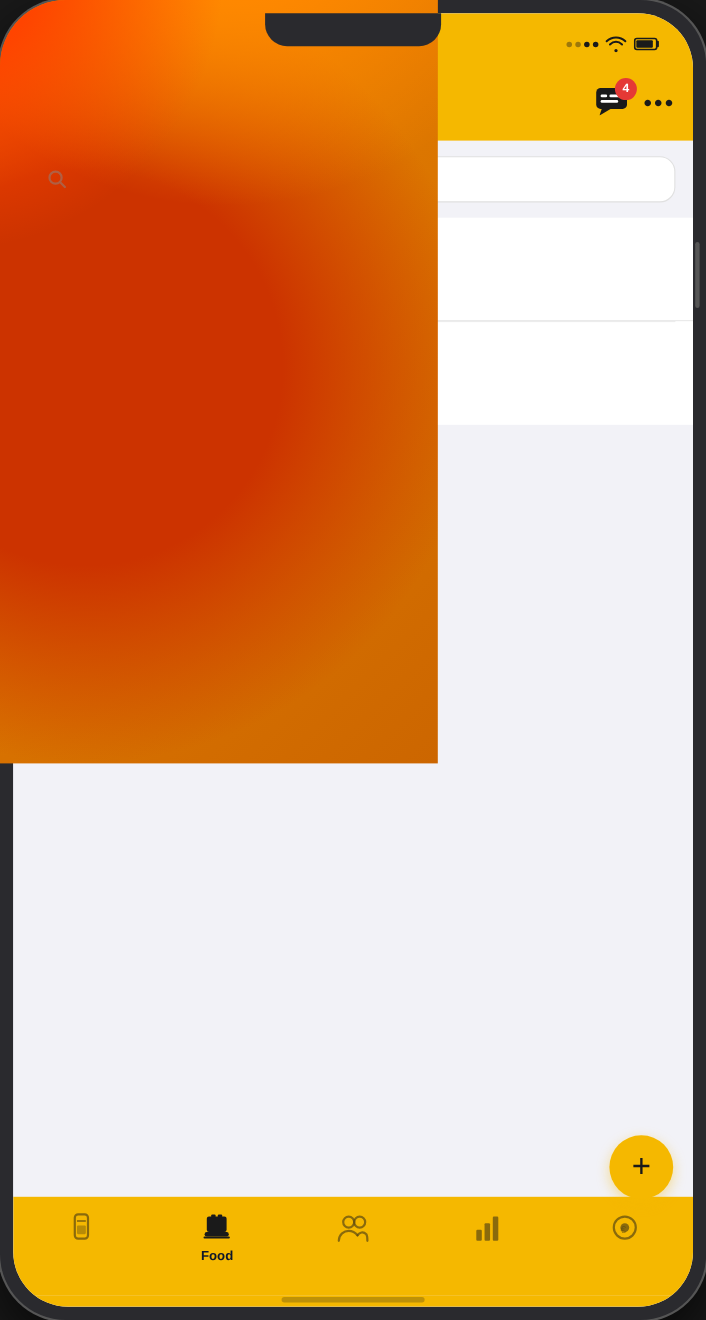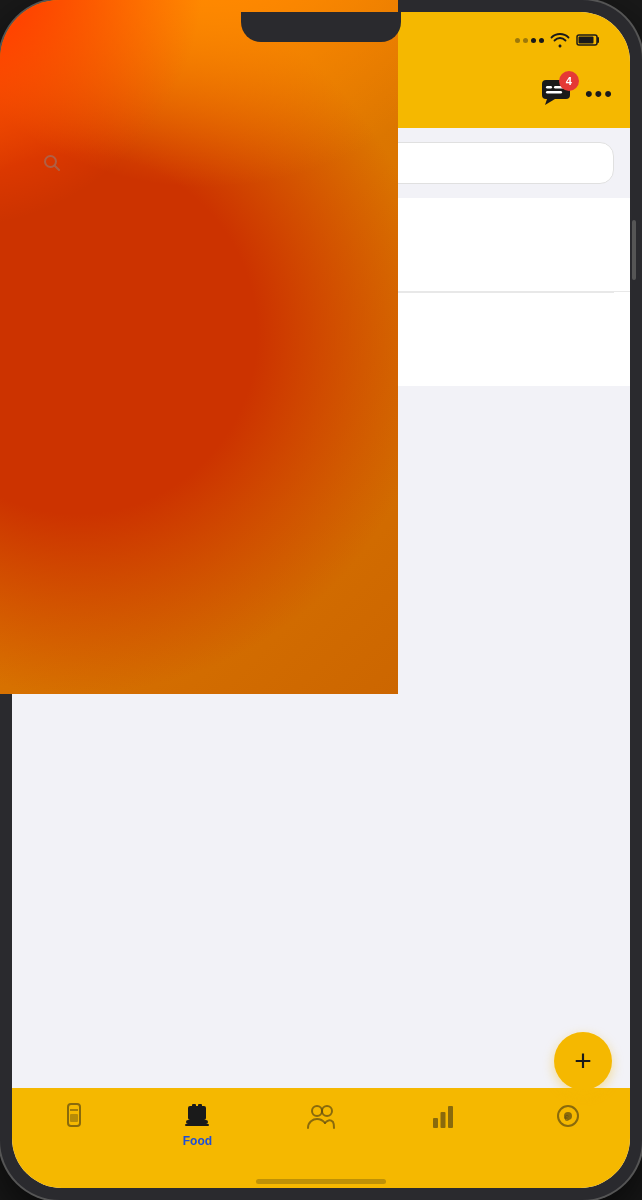--- a/index.html
+++ b/index.html
@@ -268,21 +268,21 @@
     }
     .nav-icon {
       font-size: 26px;
       color: #1a1a1a;
       opacity: 0.7;
     }
     .nav-item.active .nav-icon { opacity: 1; }
     .nav-label {
       font-size: 12px;
       font-weight: 600;
-      color: #1d4ed8;
+      color: #0f172a;
     }
     
     .home-indicator {
       background: #f5b800;
       height: 10px;
       display: flex;
       align-items: center;
       justify-content: center;
       flex-shrink: 0;
       padding-bottom: 4px;

